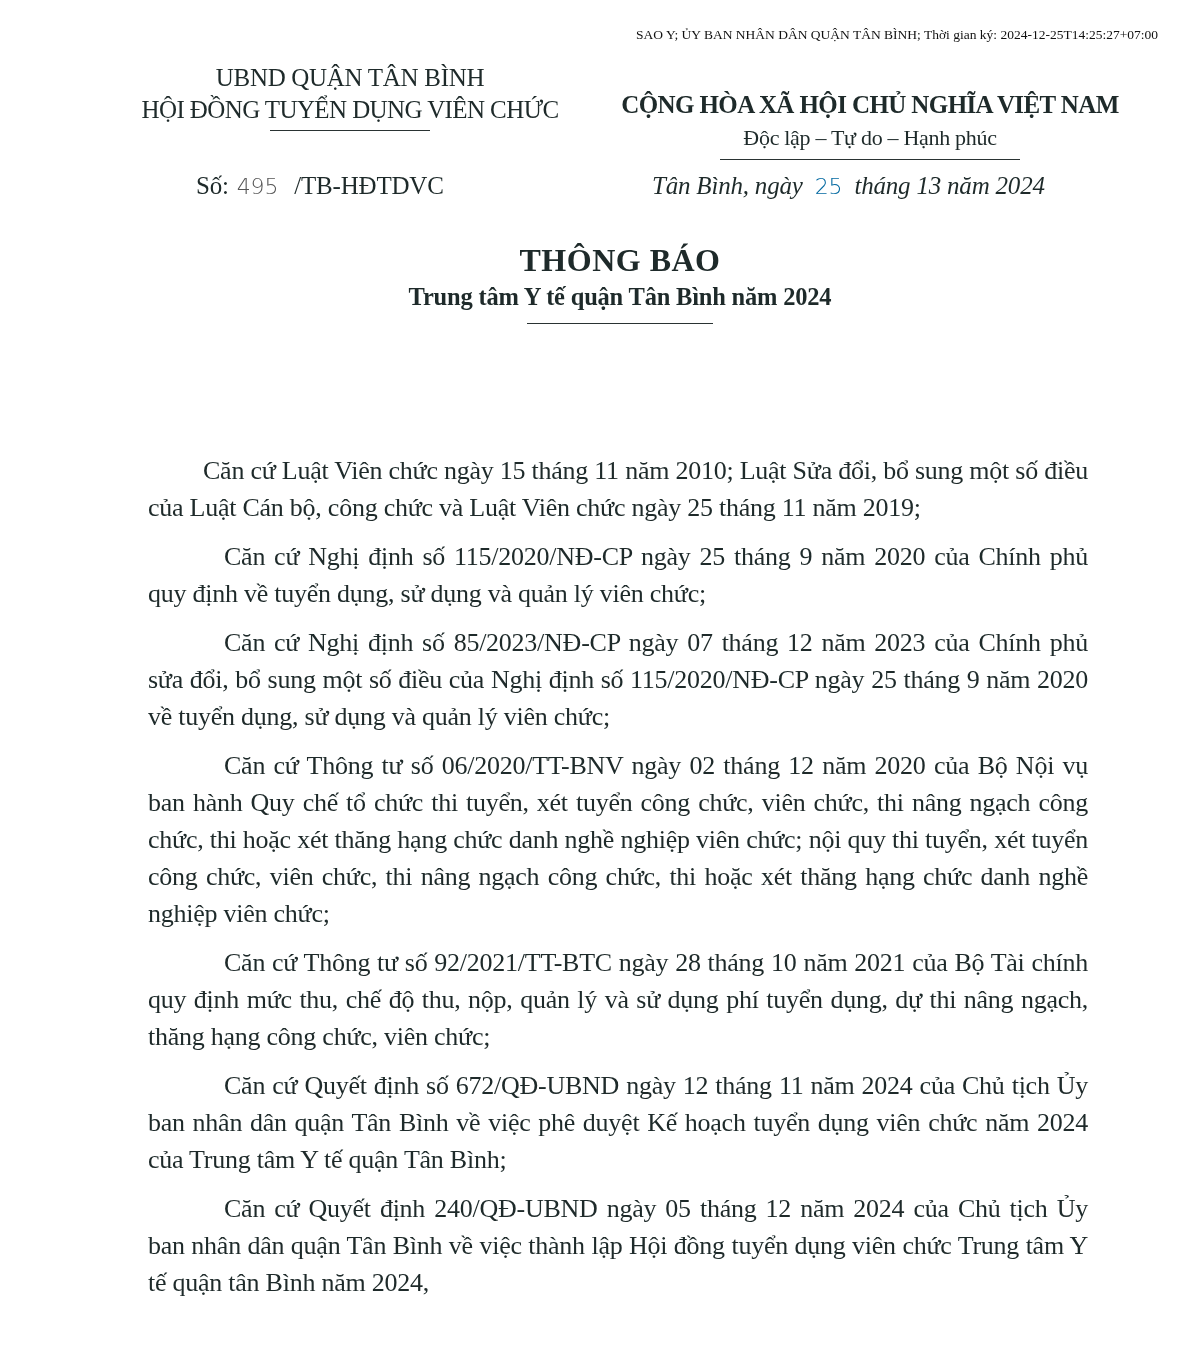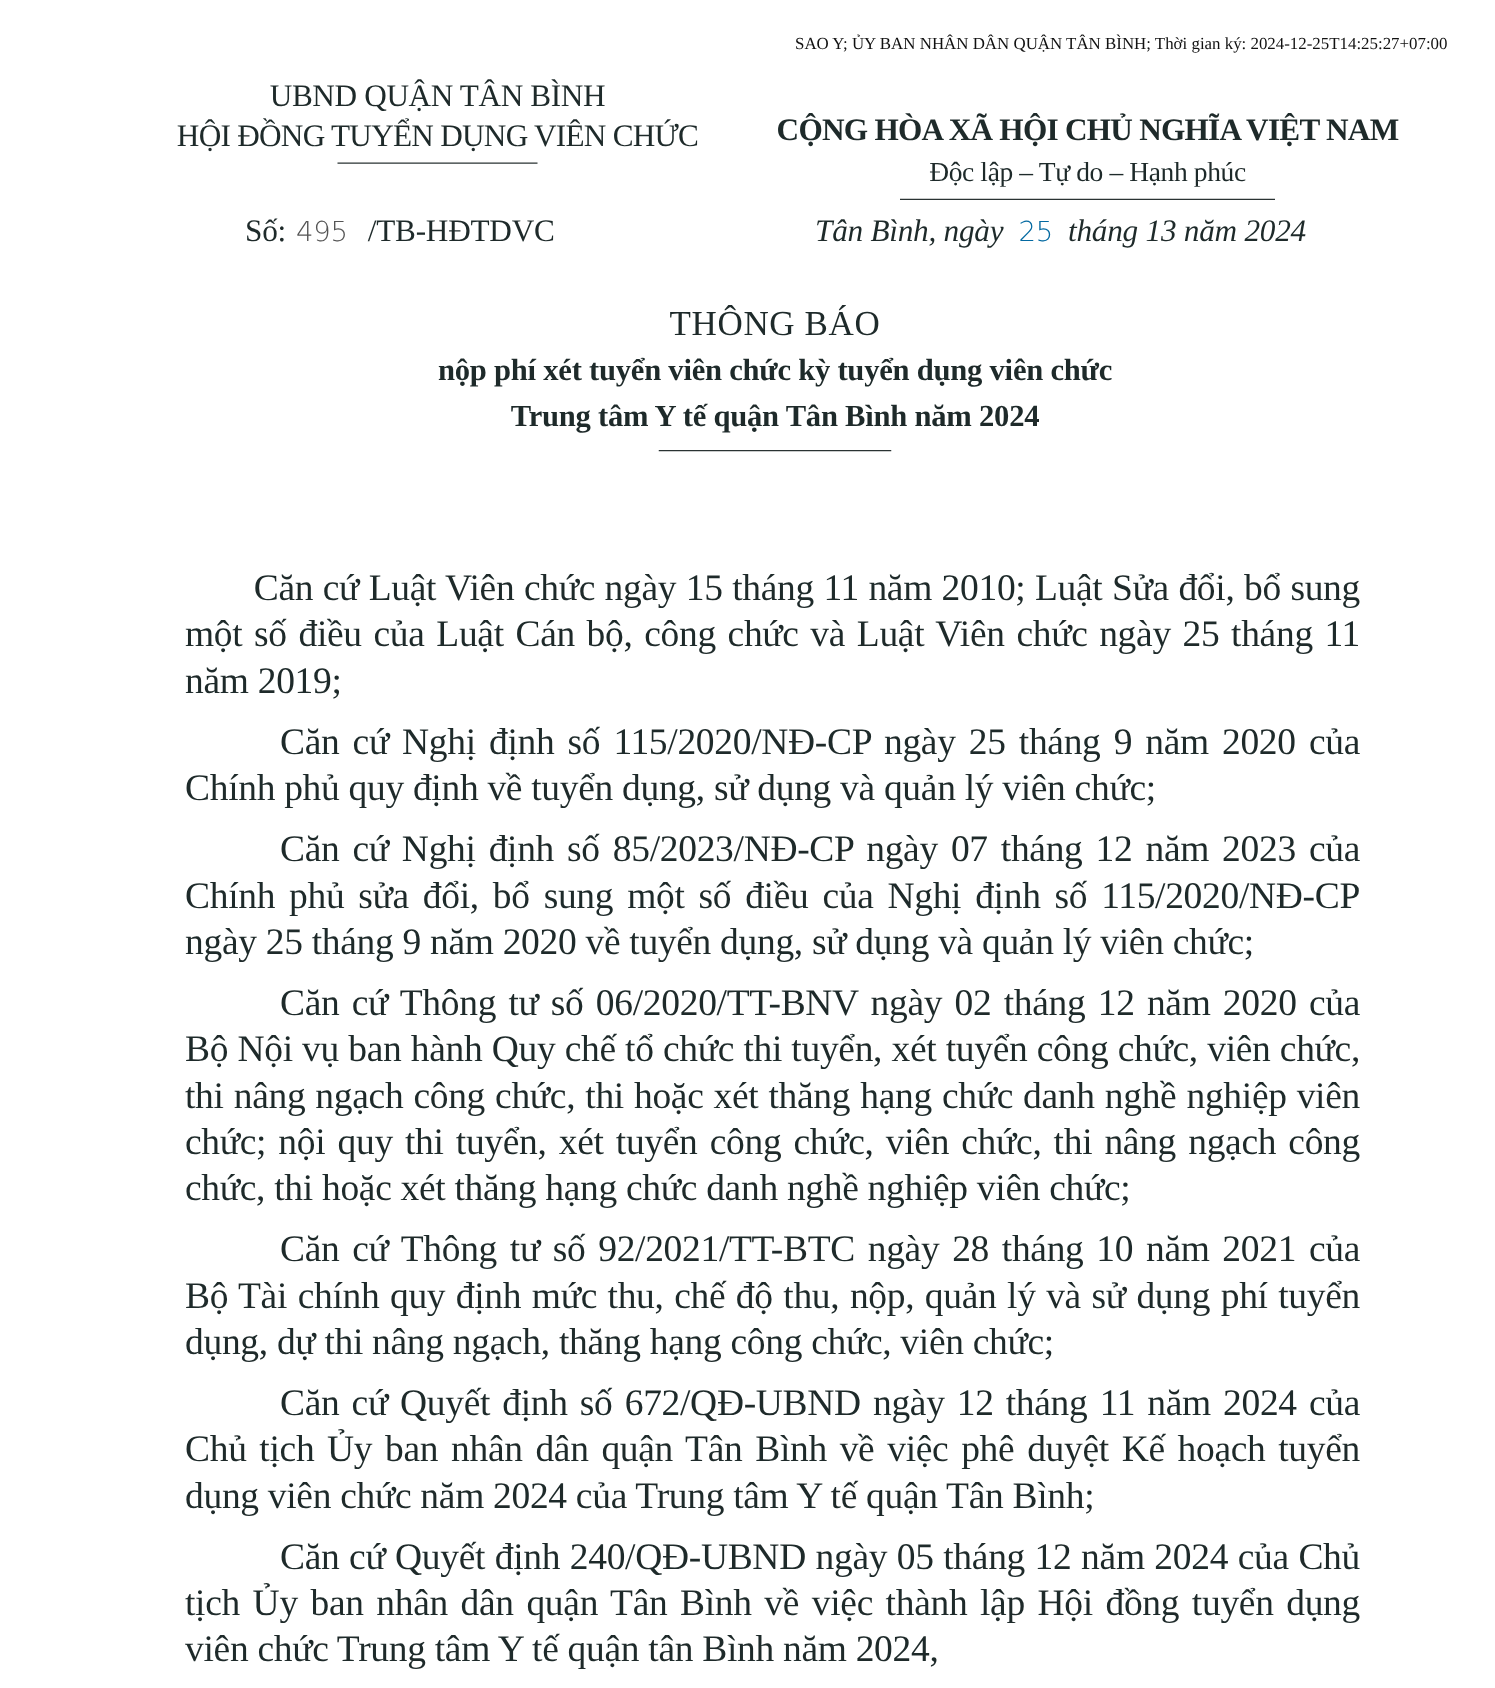--- a/index.html
+++ b/index.html
@@ -28,26 +28,26 @@
     position: absolute; left: 196px; top: 172px; font-size: 25px; letter-spacing: -0.2px;
   }
   .docno .hand { font-family: "DejaVu Sans", sans-serif; font-weight: 300; font-size: 22px; color: #555; margin: 0 10px 0 2px; }
   .dateline {
     position: absolute; left: 652px; top: 172px; font-size: 25px; font-style: italic; letter-spacing: -0.2px;
   }
   .dateline .hand { font-family: "DejaVu Sans", sans-serif; font-style: normal; font-weight: 300; font-size: 22px; color: #0369a1; margin: 0 6px; }
   .title-block {
     position: absolute; left: 150px; top: 242px; width: 940px; text-align: center;
   }
-  .doc-type { font-size: 28px; font-weight: normal; line-height: 36px; letter-spacing: 0.5px; }
+  .doc-type { font-size: 32px; font-weight: bold; line-height: 36px; letter-spacing: 0.5px; }
   .subject { font-size: 24.5px; font-weight: bold; line-height: 37px; letter-spacing: -0.2px; }
   .rule-title { width: 186px; margin-top: 8px; }
   .body {
     position: absolute; left: 148px; top: 452px; width: 940px;
-    font-size: 30px; line-height: 37px; text-align: justify; letter-spacing: -0.25px;
+    font-size: 26px; line-height: 37px; text-align: justify; letter-spacing: -0.25px;
   }
   .para { text-indent: 55px; margin: 0 0 12px 0; }
   .para.first { text-indent: 55px; }
   .para.deep { text-indent: 76px; }
 </style>
 </head>
 <body>
 
 <div class="stamp">SAO Y; ỦY BAN NHÂN DÂN QUẬN TÂN BÌNH; Thời gian ký: 2024-12-25T14:25:27+07:00</div>
 
@@ -70,21 +70,20 @@
 </div>
 
 <div class="dateline">
   <span>Tân Bình, ngày</span>
   <span class="hand">25</span>
   <span>tháng 13 năm 2024</span>
 </div>
 
 <div class="title-block">
   <div class="doc-type">THÔNG BÁO</div>
-  <div class="subject">nộp phí xét tuyển viên chức kỳ tuyển dụng viên chức</div>
   <div class="subject">Trung tâm Y tế quận Tân Bình năm 2024</div>
   <div class="rule rule-title"></div>
 </div>
 
 <div class="body">
   <p class="para first">Căn cứ Luật Viên chức ngày 15 tháng 11 năm 2010; Luật Sửa đổi, bổ sung một số điều của Luật Cán bộ, công chức và Luật Viên chức ngày 25 tháng 11 năm 2019;</p>
   <p class="para deep">Căn cứ Nghị định số 115/2020/NĐ-CP ngày 25 tháng 9 năm 2020 của Chính phủ quy định về tuyển dụng, sử dụng và quản lý viên chức;</p>
   <p class="para deep">Căn cứ Nghị định số 85/2023/NĐ-CP ngày 07 tháng 12 năm 2023 của Chính phủ sửa đổi, bổ sung một số điều của Nghị định số 115/2020/NĐ-CP ngày 25 tháng 9 năm 2020 về tuyển dụng, sử dụng và quản lý viên chức;</p>
   <p class="para deep">Căn cứ Thông tư số 06/2020/TT-BNV ngày 02 tháng 12 năm 2020 của Bộ Nội vụ ban hành Quy chế tổ chức thi tuyển, xét tuyển công chức, viên chức, thi nâng ngạch công chức, thi hoặc xét thăng hạng chức danh nghề nghiệp viên chức; nội quy thi tuyển, xét tuyển công chức, viên chức, thi nâng ngạch công chức, thi hoặc xét thăng hạng chức danh nghề nghiệp viên chức;</p>
   <p class="para deep">Căn cứ Thông tư số 92/2021/TT-BTC ngày 28 tháng 10 năm 2021 của Bộ Tài chính quy định mức thu, chế độ thu, nộp, quản lý và sử dụng phí tuyển dụng, dự thi nâng ngạch, thăng hạng công chức, viên chức;</p>

